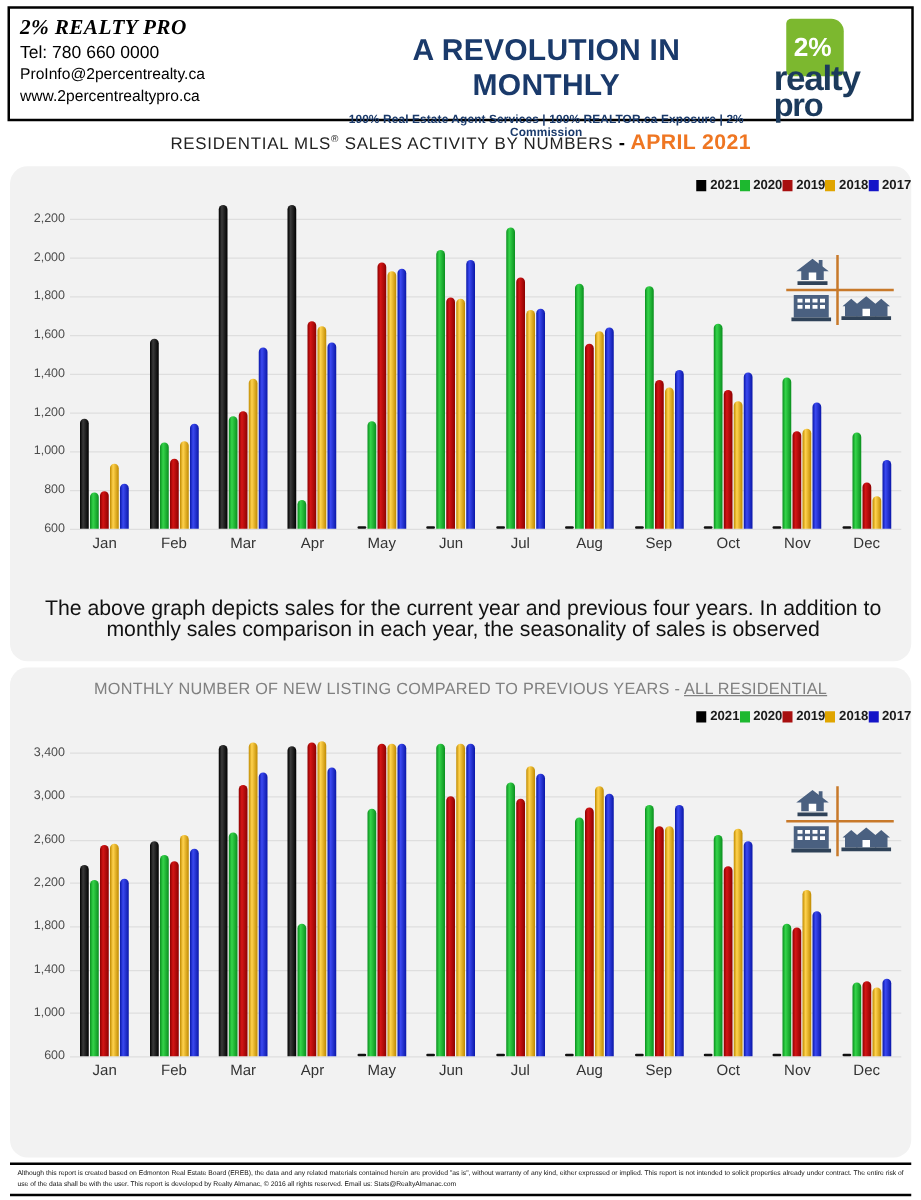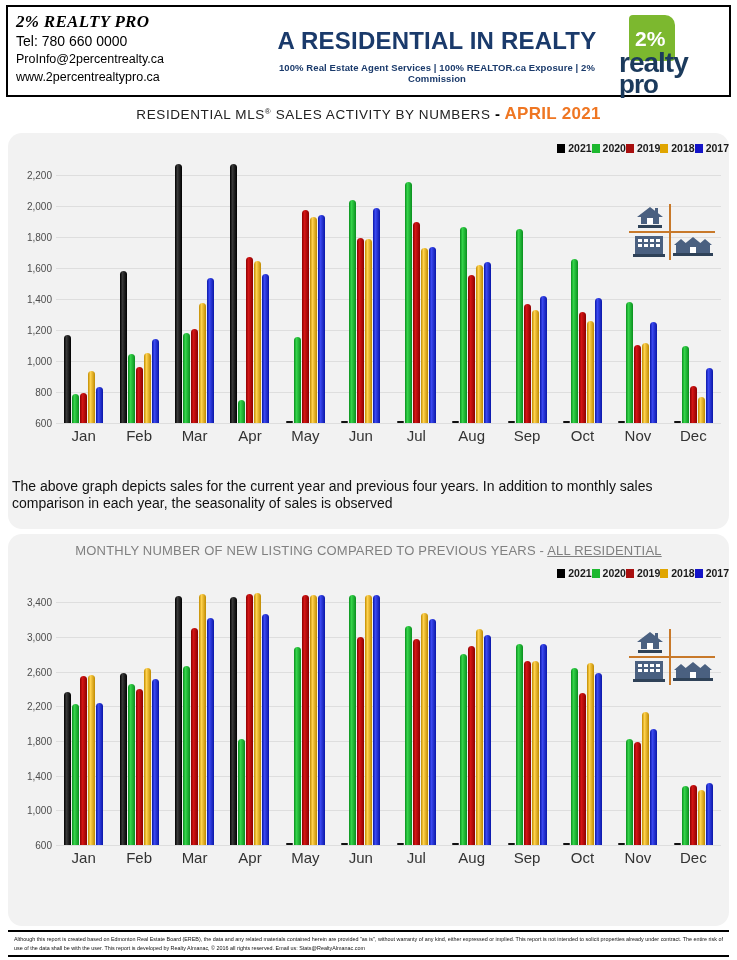--- a/index.html
+++ b/index.html
@@ -122,34 +122,34 @@
   .bar.b2020 { background: linear-gradient(to right,#0a8f1e 0%,#35d44a 35%,#0a8f1e 100%); }
   .bar.b2019 { background: linear-gradient(to right,#8c0000 0%,#d41515 35%,#8c0000 100%); }
   .bar.b2018 { background: linear-gradient(to right,#c08a00 0%,#ffd24d 35%,#c08a00 100%); }
   .bar.b2017 { background: linear-gradient(to right,#0a17a8 0%,#3b49f0 35%,#0a17a8 100%); }
 
   .xlabels {
     position: absolute; left: 48px; right: 8px; bottom: 0; height: 22px;
     display: flex;
   }
   .xlab {
-    flex: 1; text-align: center; font-size: 15px; color: #333; padding-top: 4px;
+    flex: 1; text-align: center; font-size: 12px; color: #333; padding-top: 4px;
   }
 
   
   .house-icon {
     position: absolute; right: 14px; top: 44px; width: 86px; height: 56px;
   }
   .hi-vline { position: absolute; left: 40px; top: 0; width: 2px; height: 56px; background: #c8792a; }
   .hi-hline { position: absolute; left: 0; top: 27px; width: 86px; height: 2px; background: #c8792a; }
   .hi-svg { position: absolute; }
 
   .caption {
-    position: absolute; left: 4px; right: 14px; font-size: 14px;
-    color: #111; line-height: 17px;
+    position: absolute; left: 18px; right: 14px; font-size: 17px;
+    color: #111; line-height: 17px; text-align: center;
   }
   #cap1 { top: 345px; }
   #cap2 { top: 341px; }
 
   
   .disclaimer {
     position: absolute; left: 8px; top: 930px; width: 721px;
     border-top: 2px solid #000; border-bottom: 2px solid #000;
     padding: 3px 6px; font-size: 5.4px; color: #111; line-height: 8.5px;
     text-align: justify;
@@ -161,21 +161,21 @@
 <div id="page">
 
   <div class="header">
     <div class="hdr-left">
       <div class="hdr-brand">2% REALTY PRO</div>
       <div class="hdr-line">Tel: 780 660 0000</div>
       <div class="hdr-line sm">ProInfo@2percentrealty.ca</div>
       <div class="hdr-line sm">www.2percentrealtypro.ca</div>
     </div>
     <div class="hdr-mid">
-      <div class="hdr-head">A RESIDENTIAL IN REALTY</div>
+      <div class="hdr-head">A REVOLUTION IN MONTHLY</div>
       <div class="hdr-sub">100% Real Estate Agent Services | 100% REALTOR.ca Exposure | 2% Commission</div>
     </div>
     <div class="hdr-right">
       <div class="logo-sq"></div>
       <div class="logo-pct">2%</div>
       <div class="logo-realty">realty</div>
       <div class="logo-pro">pro</div>
     </div>
   </div>
 

